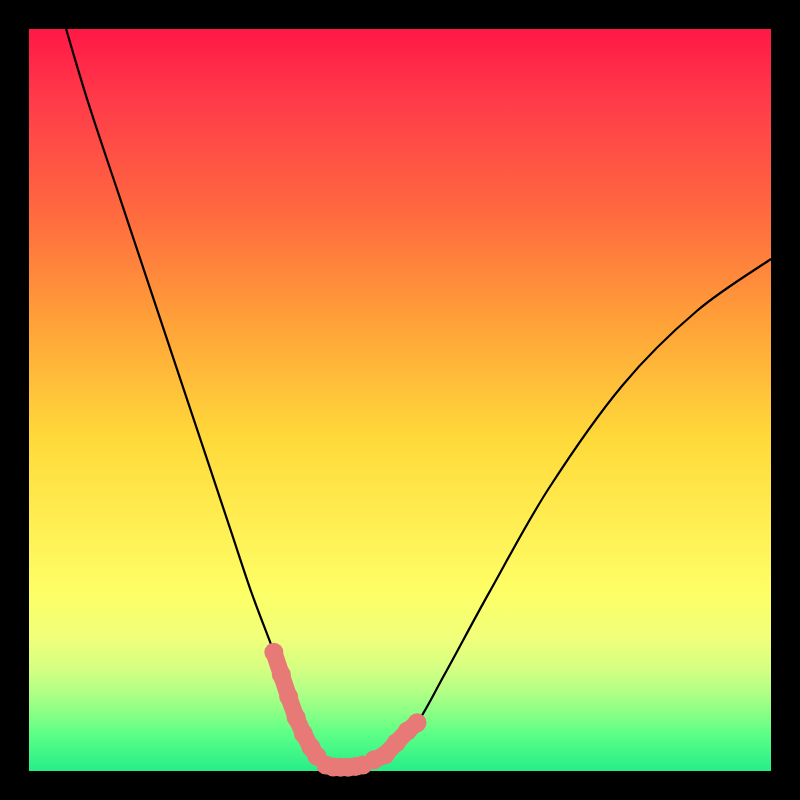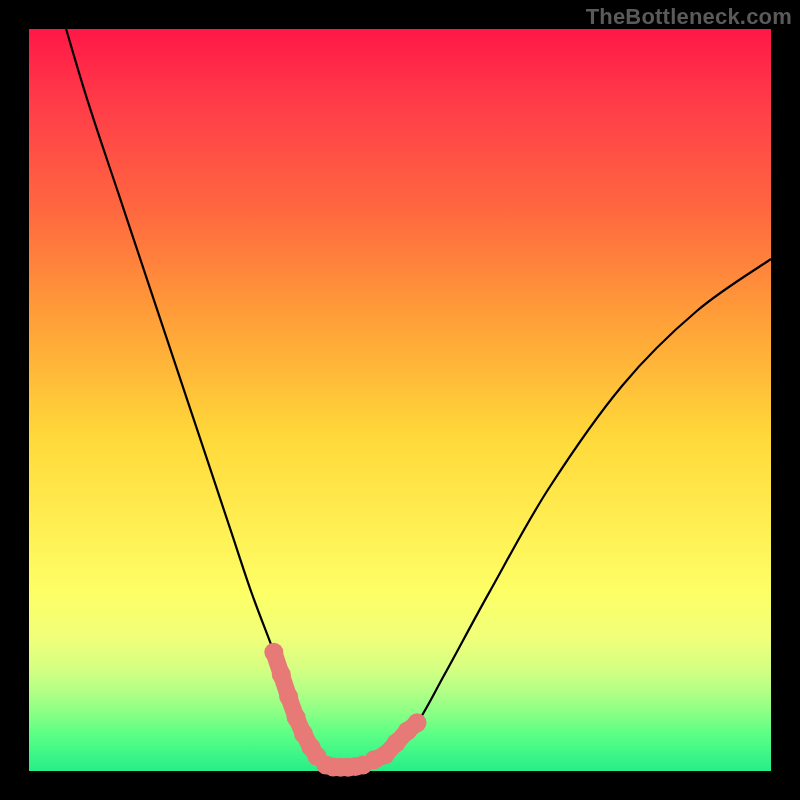--- a/index.html
+++ b/index.html
@@ -56,21 +56,20 @@
     font-weight: 600;
     letter-spacing: 0.2px;
     user-select: none;
   }
 </style>
 </head>
 <body>
 
 <div class="stage">
 
-  <div class="watermark">TheBottleneck.com</div>
 
   <div class="plot-area">
     <svg class="curve-svg" viewBox="0 0 742 742" preserveAspectRatio="none">
       <path id="main-curve" fill="none" stroke="#000000" stroke-width="2.2" d="M 37.1 0.0 C 40.8 12.4, 50.7 47.0, 59.4 74.2 C 68.0 101.4, 79.1 133.6, 89.0 163.2 C 98.9 192.9, 108.8 222.6, 118.7 252.3 C 128.6 282.0, 138.5 311.6, 148.4 341.3 C 158.3 371.0, 169.4 404.4, 178.1 430.4 C 186.7 456.3, 192.9 474.9, 200.3 497.1 C 207.8 519.4, 215.2 542.9, 222.6 563.9 C 230.0 584.9, 238.7 606.0, 244.9 623.3 C 251.0 640.6, 254.8 654.2, 259.7 667.8 C 264.6 681.4, 270.2 695.3, 274.5 704.9 C 278.9 714.5, 282.0 720.5, 285.7 725.7 C 289.4 730.9, 293.1 734.0, 296.8 736.1 C 300.5 738.2, 304.2 737.9, 307.9 738.3 C 311.6 738.7, 314.7 738.7, 319.1 738.3 C 323.4 737.9, 327.7 738.2, 333.9 736.1 C 340.1 734.0, 347.5 732.1, 356.2 725.7 C 364.8 719.2, 375.9 710.8, 385.8 697.5 C 395.7 684.1, 403.2 667.8, 415.5 645.5 C 427.9 623.3, 442.7 594.8, 460.0 563.9 C 477.4 533.0, 497.1 494.7, 519.4 460.0 C 541.7 425.4, 568.9 385.8, 593.6 356.2 C 618.3 326.5, 643.1 303.0, 667.8 282.0 C 692.5 260.9, 729.6 238.7, 742.0 230.0"></path>
       <g id="marker-layer">
           <line x1="244.86" y1="623.28" x2="252.28000000000003" y2="645.54" stroke="#e77a77" stroke-width="17" stroke-linecap="round"></line>
           <line x1="252.28000000000003" y1="645.54" x2="259.7" y2="667.8" stroke="#e77a77" stroke-width="17" stroke-linecap="round"></line>
           <line x1="259.7" y1="667.8" x2="267.12" y2="688.576" stroke="#e77a77" stroke-width="17" stroke-linecap="round"></line>
           <line x1="267.12" y1="688.576" x2="274.54" y2="704.9" stroke="#e77a77" stroke-width="17" stroke-linecap="round"></line>
           <line x1="274.54" y1="704.9" x2="281.96" y2="718.256" stroke="#e77a77" stroke-width="17" stroke-linecap="round"></line>

